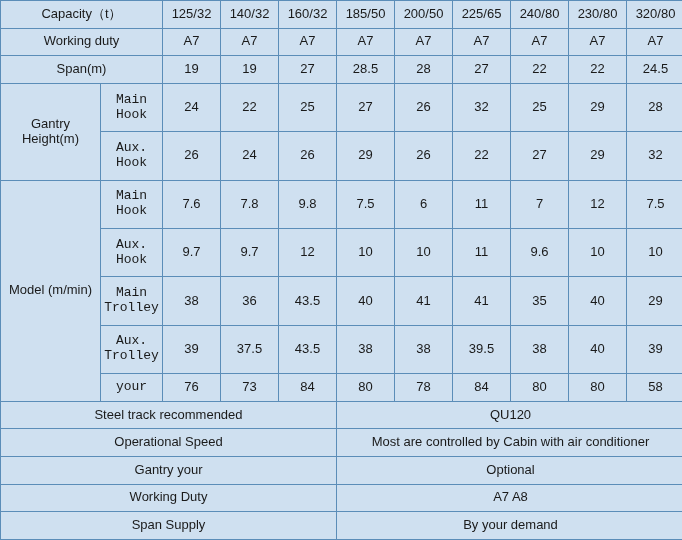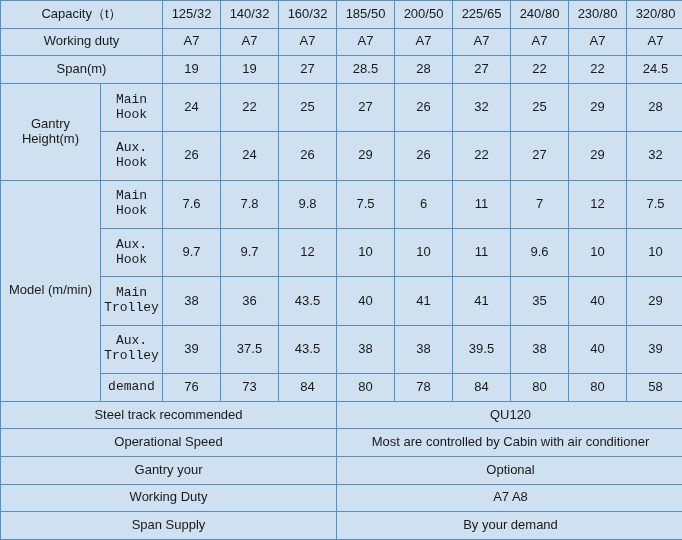--- a/index.html
+++ b/index.html
@@ -175,21 +175,21 @@
       <td class="value-cell">43.5</td>
       <td class="value-cell">38</td>
       <td class="value-cell">38</td>
       <td class="value-cell">39.5</td>
       <td class="value-cell">38</td>
       <td class="value-cell">40</td>
       <td class="value-cell">39</td>
     </tr>
 
     <tr>
-      <td class="sub-label">demand</td>
+      <td class="sub-label">your</td>
       <td class="value-cell">76</td>
       <td class="value-cell">73</td>
       <td class="value-cell">84</td>
       <td class="value-cell">80</td>
       <td class="value-cell">78</td>
       <td class="value-cell">84</td>
       <td class="value-cell">80</td>
       <td class="value-cell">80</td>
       <td class="value-cell">58</td>
     </tr>

